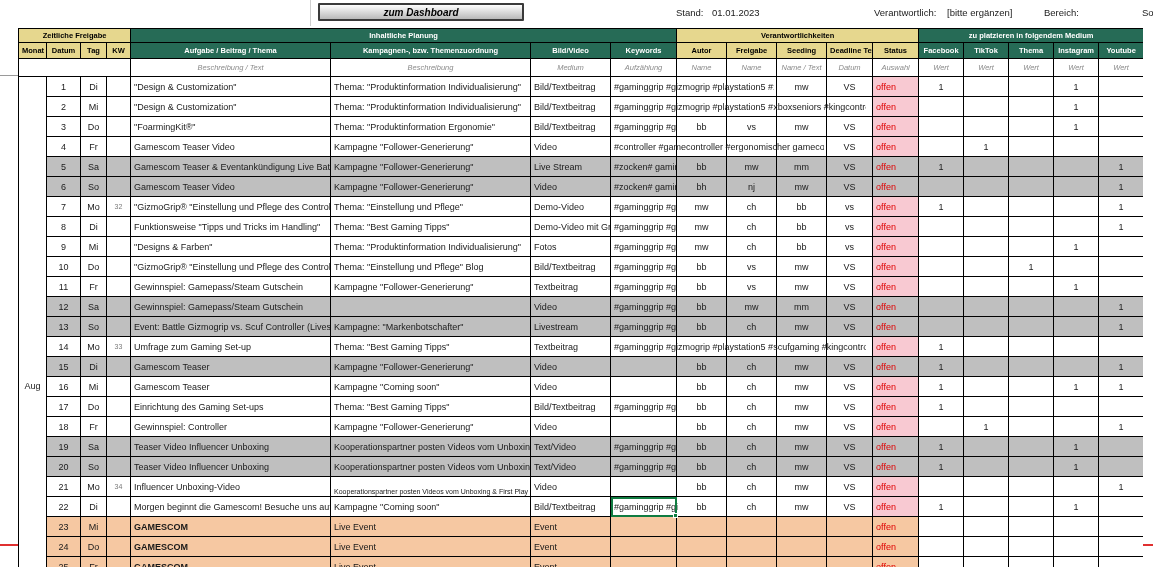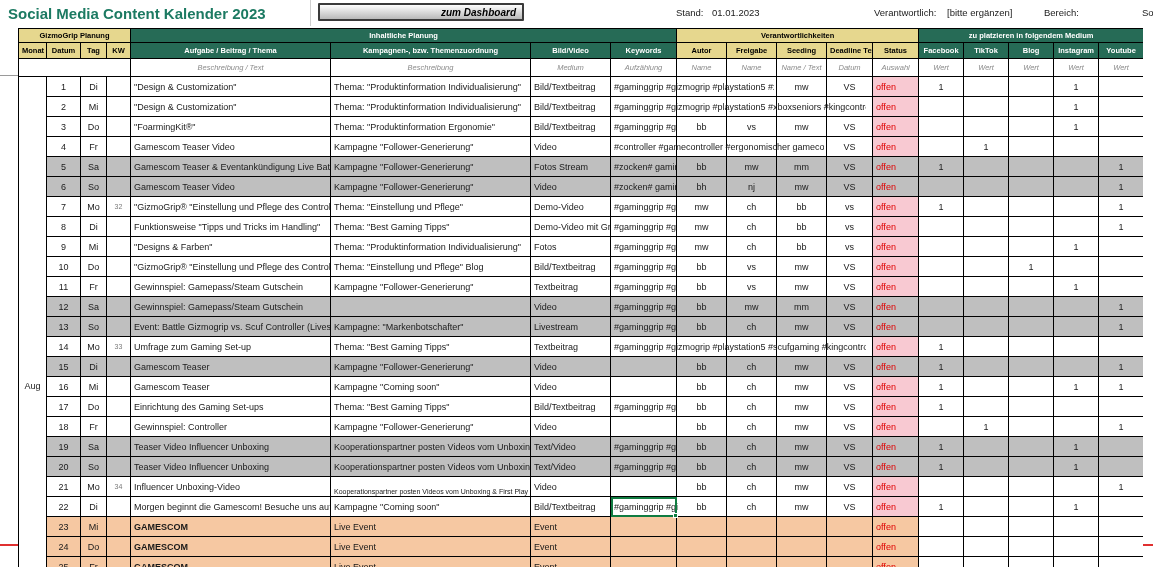--- a/index.html
+++ b/index.html
@@ -5,21 +5,21 @@
   html,body{margin:0;padding:0;background:#fff;}
   body{width:1153px;height:588px;position:relative;overflow:hidden;
        font-family:"Liberation Sans",sans-serif;color:#1a1a1a;}
   .page{position:absolute;inset:0;}
 
   
   .title{position:absolute;left:8px;top:5px;font-size:15px;font-weight:bold;color:#1c7a62;}
   .dash-btn{position:absolute;left:318px;top:3px;width:206px;height:18px;
             background:linear-gradient(#fdfdfd,#b9b9b9);border:2px solid #3a3a3a;border-radius:1px;
             font-family:"Liberation Sans",sans-serif;font-style:italic;font-weight:bold;font-size:10px;
-            text-align:right;line-height:14px;cursor:pointer;box-sizing:border-box;}
+            text-align:center;line-height:14px;cursor:pointer;box-sizing:border-box;}
   .meta{position:absolute;top:7px;font-size:9.5px;white-space:nowrap;margin-left:44px;}
   .m-stand-l{left:632px}.m-stand-v{left:668px}
   .m-ver-l{left:830px}.m-ver-v{left:903px}
   .m-ber-l{left:1000px}.m-sons-l{left:1098px}
   .grid-v{position:absolute;left:310px;top:0;width:1px;height:26px;background:#cfcfcf;}
   .mark{position:absolute;height:1px;background:#9a9a9a;}
   .mark-gray{left:0;top:75px;width:18px;}
   .mark-red-l{left:0;top:544px;width:18px;height:2px;background:#e03030;}
   .mark-red-r{left:1143px;top:544px;width:10px;height:2px;background:#e03030;}
 
@@ -48,21 +48,20 @@
           white-space:nowrap;overflow:hidden;z-index:2;}
   td.selcell{outline:2px solid #107c41;outline-offset:-2px;position:relative;overflow:visible;}
   .handle{position:absolute;right:-2px;bottom:-2px;width:5px;height:5px;background:#107c41;
           border:1px solid #fff;box-sizing:border-box;z-index:3;}
 </style>
 </head>
 <body>
 
 <div class="page">
   <div class="grid-v"></div>
-  <div class="title">Social Media Content Kalender 2023</div>
   <button class="dash-btn">zum Dashboard</button>
   <span class="meta m-stand-l">Stand:</span>
   <span class="meta m-stand-v">01.01.2023</span>
   <span class="meta m-ver-l">Verantwortlich:</span>
   <span class="meta m-ver-v">[bitte ergänzen]</span>
   <span class="meta m-ber-l">Bereich:</span>
   <span class="meta m-sons-l">Sonstiges:</span>
 
   <div class="sheet">
     <table>
@@ -81,42 +80,42 @@
           <col style="width:46px">
           <col style="width:46px">
         <col style="width:45px">
           <col style="width:45px">
           <col style="width:45px">
           <col style="width:45px">
           <col style="width:45px">
       </colgroup>
       <thead>
         <tr class="band">
-          <th class="yl" colspan="4">GizmoGrip Planung</th>
+          <th class="yl" colspan="4">Zeitliche Freigabe</th>
           <th class="tl" colspan="4">Inhaltliche Planung</th>
           <th class="yl" colspan="5">Verantwortlichkeiten</th>
           <th class="tl" colspan="5">zu platzieren in folgendem Medium</th>
         </tr>
         <tr class="cols">
           <th class="yl">Monat</th>
           <th class="yl">Datum</th>
           <th class="yl">Tag</th>
           <th class="yl">KW</th>
           <th class="tl">Aufgabe / Beitrag / Thema</th>
           <th class="tl">Kampagnen-, bzw. Themenzuordnung</th>
           <th class="tl">Bild/Video</th>
           <th class="tl">Keywords</th>
           <th class="yl">Autor</th>
           <th class="yl">Freigabe</th>
           <th class="yl">Seeding</th>
           <th class="yl">Deadline Text</th>
           <th class="yl">Status</th>
           <th class="tl">Facebook</th>
           <th class="tl">TikTok</th>
-          <th class="tl">Blog</th>
+          <th class="tl">Thema</th>
           <th class="tl">Instagram</th>
           <th class="tl">Youtube</th>
         </tr>
         <tr class="sub">
           <td colspan="4"></td>
           <td>Beschreibung / Text</td>
           <td>Beschreibung</td>
           <td>Medium</td>
           <td>Aufzählung</td>
           <td>Name</td>
@@ -216,21 +215,21 @@
             <td class="c mcol"></td>
             <td class="c mcol"></td>
             <td class="c mcol"></td>
           </tr>
           <tr class="we">
             <td class="c">5</td>
             <td class="c">Sa</td>
             <td class="kwn"></td>
             <td>Gamescom Teaser &amp; Eventankündigung Live Battle</td>
             <td>Kampagne "Follower-Generierung"</td>
-            <td>Fotos Stream</td>
+            <td>Live Stream</td>
             <td>#zocken# gamin</td>
             <td class="c">bb</td>
             <td class="c">mw</td>
             <td class="c">mm</td>
             <td class="c">VS</td>
             <td class="status">offen</td>
             <td class="c mcol">1</td>
             <td class="c mcol"></td>
             <td class="c mcol"></td>
             <td class="c mcol"></td>

